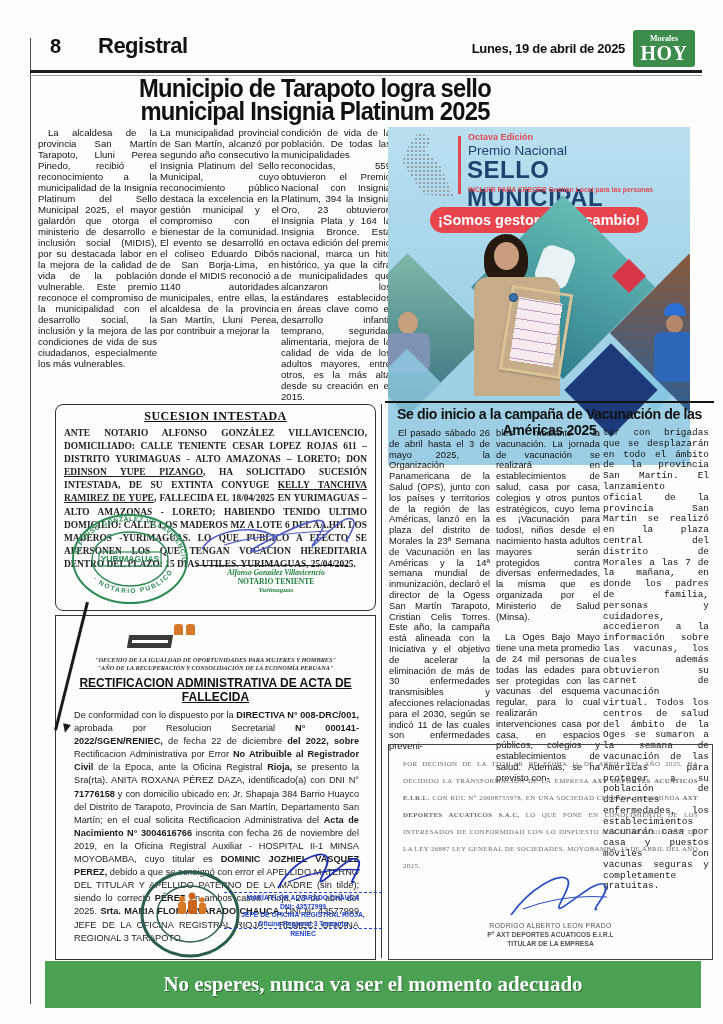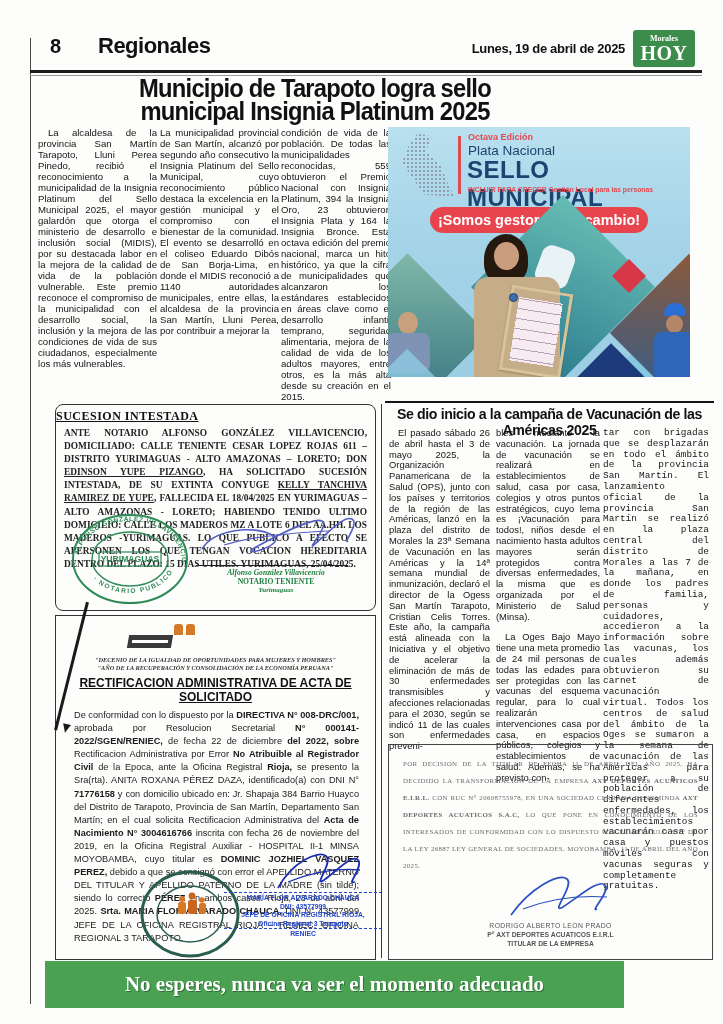--- a/index.html
+++ b/index.html
@@ -25,21 +25,21 @@
   .headline { left:30px; top:77px; width:570px; text-align:center; font-size:25px;
               line-height:22.5px; font-weight:800; letter-spacing:-0.8px; transform:scaleX(.95); }
   .ncol { top:127px; font-size:9.6px; line-height:11px; text-align:justify; color:#141414; }
   .ncol p { text-indent:0; }
   .ncol p.ind { text-indent:10px; }
   .c1 { left:38px;  width:119px; }
   .c2 { left:160px; width:119px; }
   .c3 { left:281px; width:110px; }
 
   
-  .photo { left:388px; top:127px; width:302px; height:250px; overflow:hidden;
+  .photo { left:388px; top:127px; width:302px; height:338px; overflow:hidden;
            background:linear-gradient(180deg,#b9e0ef 0%,#a5d4e8 45%,#9bcde4 100%); }
   .peru-dots { left:14px; top:6px; width:52px; height:64px; opacity:.85;
       background-image:radial-gradient(#8795a0 1px, transparent 1.3px); background-size:4px 4px;
       clip-path:polygon(30% 0,58% 6%,46% 28%,74% 52%,100% 100%,42% 96%,0 46%,14% 18%); }
   .red-bar { left:70px; top:9px; width:3px; height:58px; background:#e04a52; }
   .ed  { left:80px; top:5px;  font-size:9px; font-weight:700; color:#e04a52; }
   .pn  { left:80px; top:16px; font-size:13.5px; color:#1d4370; }
   .sm  { left:79px; top:29px; font-size:24px; font-weight:700; color:#1d4370; letter-spacing:0.5px; }
   .tagl{ left:80px; top:59px; font-size:6.8px; font-weight:700; color:#e04a52; }
   .pill{ left:42px; top:80px; width:218px; height:26px; border-radius:14px; background:#e8444e;
@@ -65,21 +65,21 @@
           border:3px solid #d9c49a; box-shadow:0 1px 2px rgba(0,0,0,.25);
           background-image:repeating-linear-gradient(180deg, transparent 0 9px, #b9a0b5 9px 10px);
           background-clip:content-box; padding:8px 6px; }
   .seal { left:121px; top:166px; width:9px; height:9px; border-radius:50%; background:#3a6fae; border:1px solid #1d4370; }
 
   
   .v-div { left:381px; top:404px; width:1px; height:554px; background:#3a3a3a; }
 
   .sux { left:55px; top:404px; width:321px; height:207px; border:1.3px solid #333; border-radius:8px;
          font-family:"Liberation Serif", serif; }
-  .sux h2 { margin-top:4px; font-size:12px; font-weight:700; text-decoration:underline; letter-spacing:0.5px; }
+  .sux h2 { text-align:center; margin-top:4px; font-size:12px; font-weight:700; text-decoration:underline; letter-spacing:0.5px; }
   .sux .body { margin:3px 8px 0; font-size:9.4px; line-height:13.1px; font-weight:700; text-align:justify; color:#222; }
   .sux-sigline { left:140px; top:160px; width:152px; height:1px; background:#222; }
   .sux-sig { left:140px; top:163px; width:160px; text-align:center; color:#1e8040; font-weight:700; }
   .sux-sig .n  { font-size:7.6px; font-style:italic; }
   .sux-sig .r  { font-size:7.6px; }
   .sux-sig .c  { font-size:7px; font-style:italic; }
 
   .vac { left:385px; top:401px; width:329px; border-top:2px solid #141414; }
   .vac h2 { padding-top:3px; text-align:center; font-size:14.6px; font-weight:800;
             letter-spacing:-0.4px; transform:scaleX(.97); }
@@ -115,34 +115,34 @@
   .trn { left:388px; top:744px; width:325px; height:216px; border:1.2px solid #444; font-family:"Liberation Serif", serif; }
   .trn h2 { text-align:center; margin-top:8px; font-size:13.5px; font-weight:700; letter-spacing:0.6px; }
   .trn .body { margin:10px 14px 0; font-size:6.9px; line-height:17px; letter-spacing:0.35px;
                text-align:justify; color:#6b6b6b; }
   .trn-scribble { left:108px; top:126px; }
   .trn-sig { left:0; top:176px; width:100%; text-align:center; color:#555; font-size:6.8px; line-height:9px;
              font-family:"Liberation Sans", sans-serif; }
   .trn-sig .nm { letter-spacing:0.4px; }
   .trn-sig .co { font-weight:700; }
 
-  .footer-banner { left:45px; top:961px; width:579px; height:47px; background:#4ba152;
+  .footer-banner { left:45px; top:961px; width:656px; height:47px; background:#4ba152;
         color:#fff; font-family:"Liberation Serif", serif; font-size:21px; font-weight:800;
         display:flex; align-items:center; justify-content:center; text-shadow:1px 1px 0 #2e6e35; }
 
   svg text { font-family:"Liberation Sans", sans-serif; }
 </style>
 </head>
 <body>
 
 <div class="page">
 
   <div class="abs left-rule"></div>
   <div class="abs pg-num">8</div>
-  <div class="abs section-title">Regionales</div>
+  <div class="abs section-title">Registral</div>
   <div class="abs date">Lunes, 19 de abril de 2025</div>
   <div class="abs logo" style="background:#3c8c4c;">
     <span class="lt">Morales</span>
     <span class="lm">HOY</span>
   </div>
   <div class="abs header-rule"></div>
   <div class="abs header-rule2"></div>
 
   <h1 class="abs headline">
     <span>Municipio de Tarapoto logra sello</span><br>
@@ -155,21 +155,21 @@
       <p>La municipalidad provincial de San Martín, alcanzó por segundo año consecutivo la Insignia Platinum del Sello Municipal, cuyo reconocimiento público destaca la excelencia en la gestión municipal y el compromiso con el bienestar de la comunidad. El evento se desarrolló en el coliseo Eduardo Dibós de San Borja-Lima, en donde el MIDIS reconoció a 1140 autoridades municipales, entre ellas, la alcaldesa de la provincia San Martín, Lluni Perea, por contribuir a mejorar la</p>
     </div>
   <div class="abs ncol c3">
       <p>condición de vida de la población. De todas las municipalidades reconocidas, 559 obtuvieron el Premio Nacional con Insignia Platinum, 394 la Insignia Oro, 23 obtuvieron Insignia Plata y 164 la Insignia Bronce. Esta octava edición del premio nacional, marca un hito histórico, ya que la cifra de municipalidades que alcanzaron los estándares establecidos en áreas clave como el desarrollo infantil temprano, seguridad alimentaria, mejora de la calidad de vida de los adultos mayores, entre otros, es la más alta desde su creación en el 2015.</p>
     </div>
 
   <div class="abs photo">
     <div class="abs peru-dots"></div>
     <div class="abs red-bar"></div>
     <div class="abs ed">Octava Edición</div>
-    <div class="abs pn">Plata Nacional</div>
+    <div class="abs pn">Premio Nacional</div>
     <div class="abs sm">SELLO MUNICIPAL</div>
     <div class="abs tagl">INCLUIR PARA CRECER Gestión Local para las personas</div>
     <div class="abs pill">¡Somos gestores del cambio!</div>
     <div class="dia d-old"></div>
     <div class="abs oldface"></div>
     <div class="abs oldshirt"></div>
     <div class="dia d-nurse"></div>
     <div class="abs nurseb"></div>
     <div class="dia d-redsm"></div>
     <div class="dia d-lite1"></div>
@@ -239,21 +239,21 @@
     <div class="abs reniec">
       <div class="blk"></div>
       <div class="band"></div>
       <div class="p1"></div>
       <div class="p2"></div>
     </div>
     <div class="abs motto m1">"DECENIO DE LA IGUALDAD DE OPORTUNIDADES PARA MUJERES Y HOMBRES"</div>
     <div class="abs motto m2">"AÑO DE LA RECUPERACIÓN Y CONSOLIDACIÓN DE LA ECONOMÍA PERUANA"</div>
     <h2>
       <span>RECTIFICACION ADMINISTRATIVA DE ACTA DE</span><br>
-      <span>SOLICITADO</span>
+      <span>FALLECIDA</span>
     </h2>
     <div class="body"><span>De conformidad con lo dispuesto por la </span><span style="font-weight: bold;">DIRECTIVA N° 008-DRC/001,</span><span> aprobada por Resolucion Secretarial </span><span style="font-weight: bold;">N° 000141-2022/SGEN/RENIEC,</span><span> de fecha 22 de diciembre </span><span style="font-weight: bold;">del 2022, sobre</span><span> Rectificacion Administrativa por Error </span><span style="font-weight: bold;">No Atribuible al Registrador Civil</span><span> de la Epoca, ante la Oficina Registral </span><span style="font-weight: bold;">Rioja,</span><span> se presento la Sra(rta). ANITA ROXANA PÉREZ DAZA, identificado(a) con DNI N° </span><span style="font-weight: bold;">71776158</span><span> y con domicilio ubicado en: Jr. Shapaja 384 Barrio Huayco del Distrito de Tarapoto, Provincia de San Martín, Departamento San Martín; en el cual solicita Rectificacion Administrativa del </span><span style="font-weight: bold;">Acta de Nacimiento N° 3004616766</span><span> inscrita con fecha 26 de noviembre del 2019, en la Oficina Registral Auxiliar - HOSPITAL II-1 MINSA MOYOBAMBA, cuyo titular es </span><span style="font-weight: bold;">DOMINIC JOZHIEL VASQUEZ PEREZ,</span><span> debido a que se consignó con error el APELLIDO MATERNO DEL TITULAR Y APELLIDO PATERNO DE LA MADRE (sin tilde); siendo lo correcto </span><span style="font-weight: bold;">PÉREZ</span><span> en ambos casos. Rioja, 23 de abril del 2025. </span><span style="font-weight: bold;">Srta. MARIA FLOR ALVARADO CHAUCA,</span><span> DNI N° 43577999 JEFE DE LA OFICINA REGISTRAL RIOJA – RENIEC. OFICINA REGIONAL 3 TARAPOTO.</span></div>
     <svg class="abs round-stamp" width="104" height="92" viewBox="0 0 104 92">
       <ellipse cx="52" cy="46" rx="48" ry="42" fill="none" stroke="#2a5d4e" stroke-width="3"></ellipse>
       <ellipse cx="52" cy="46" rx="33" ry="28" fill="none" stroke="#2a5d4e" stroke-width="1.5"></ellipse>
       <rect x="40" y="34" width="8" height="12" rx="2" fill="#d57828"></rect>
       <rect x="50" y="32" width="9" height="14" rx="2" fill="#c9651e"></rect>
       <rect x="61" y="35" width="7" height="11" rx="2" fill="#d57828"></rect>
       <circle cx="44" cy="31" r="3" fill="#d57828"></circle>
       <circle cx="54" cy="28" r="3.4" fill="#c9651e"></circle>

